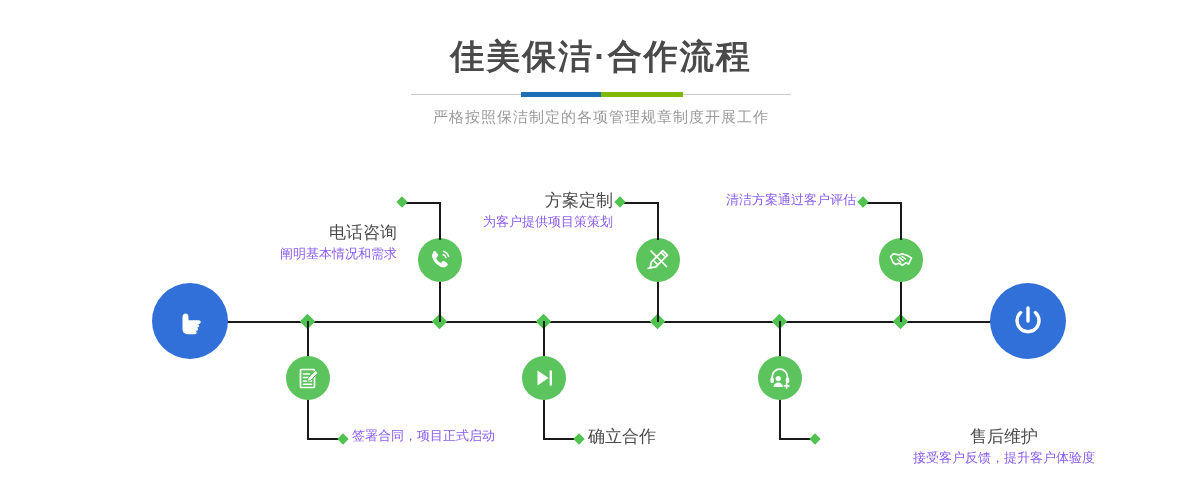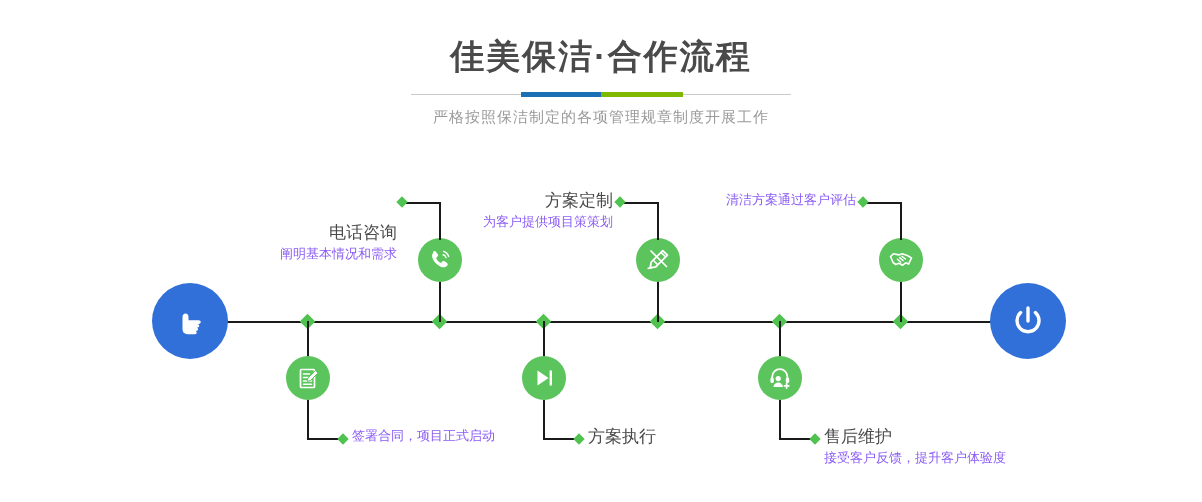--- a/index.html
+++ b/index.html
@@ -179,21 +179,21 @@
         <svg width="26" height="26" viewBox="0 0 26 26">
           <path d="M6.5 5.5l11 7.5-11 7.5z" fill="#ffffff"></path>
           <rect x="18.6" y="5.5" width="2.4" height="15" fill="#ffffff"></rect>
         </svg>
       </span>
     </div>
     <div class="vline" style="left:543px;top:400px;height:39px;"></div>
     <div class="hline" style="left:543px;top:438px;width:34px;"></div>
     <div class="smalldot" style="left:575px;top:435px;"></div>
     <div class="lbl below" style="left:588px;top:426px;width:330px;">
-      <div class="t">方案执行</div>
+      <div class="t">确立合作</div>
     </div>
   </div>
 
   <div class="node">
     <div class="dot" style="left:774px;top:316px;"></div>
     <div class="vline" style="left:779px;top:321px;height:36px;"></div>
     <div class="circle" style="left:758px;top:356px;">
       <span>
         <svg width="26" height="26" viewBox="0 0 26 26">
           <path d="M5.2 13.5v-1.8a7.6 7.6 0 0 1 15.2 0v1.8" fill="none" stroke="#ffffff" stroke-width="1.8" stroke-linecap="round"></path>
@@ -202,21 +202,21 @@
           <circle cx="11.2" cy="13.6" r="2.6" fill="#ffffff"></circle>
           <path d="M6.4 22c.4-2.8 2.4-4.4 4.8-4.4s4.4 1.6 4.8 4.4z" fill="#ffffff"></path>
           <line x1="19.6" y1="18.6" x2="19.6" y2="23" stroke="#ffffff" stroke-width="1.8" stroke-linecap="round"></line>
           <line x1="17.4" y1="20.8" x2="21.8" y2="20.8" stroke="#ffffff" stroke-width="1.8" stroke-linecap="round"></line>
         </svg>
       </span>
     </div>
     <div class="vline" style="left:779px;top:400px;height:39px;"></div>
     <div class="hline" style="left:779px;top:438px;width:34px;"></div>
     <div class="smalldot" style="left:811px;top:435px;"></div>
-    <div class="lbl below" style="left:824px;top:426px;width:360px;">
+    <div class="lbl below" style="left:824px;top:426px;width:360px;text-align:center;">
       <div class="t">售后维护</div>
       <div class="d">接受客户反馈，提升客户体验度</div>
     </div>
   </div>
 
   <div class="node">
     <div class="dot" style="left:895px;top:316px;"></div>
     <div class="vline" style="left:900px;top:281px;height:41px;"></div>
     <div class="circle" style="left:879px;top:238px;">
       <span>

